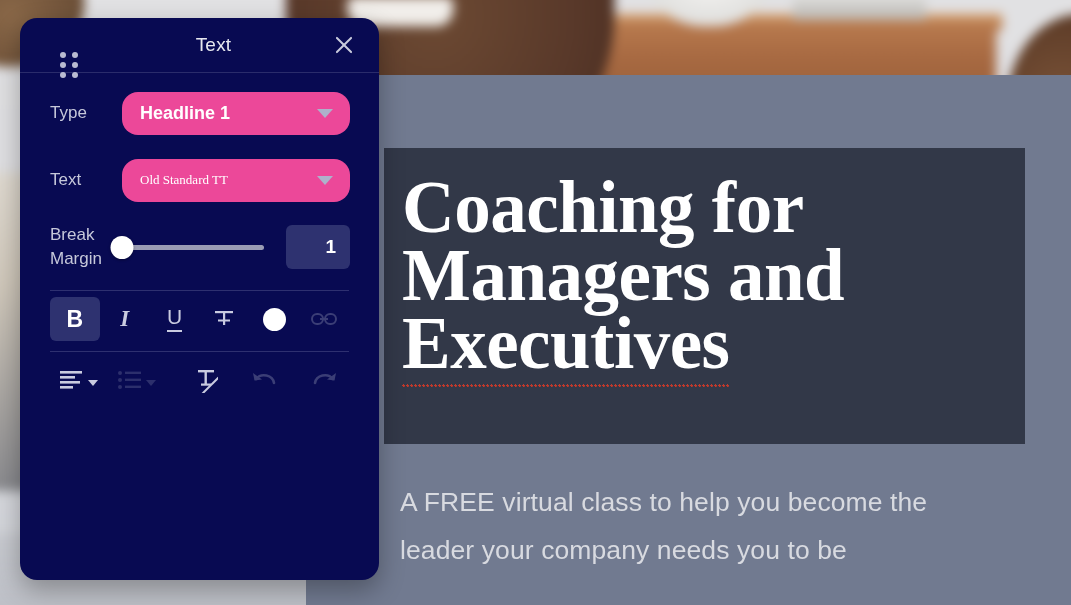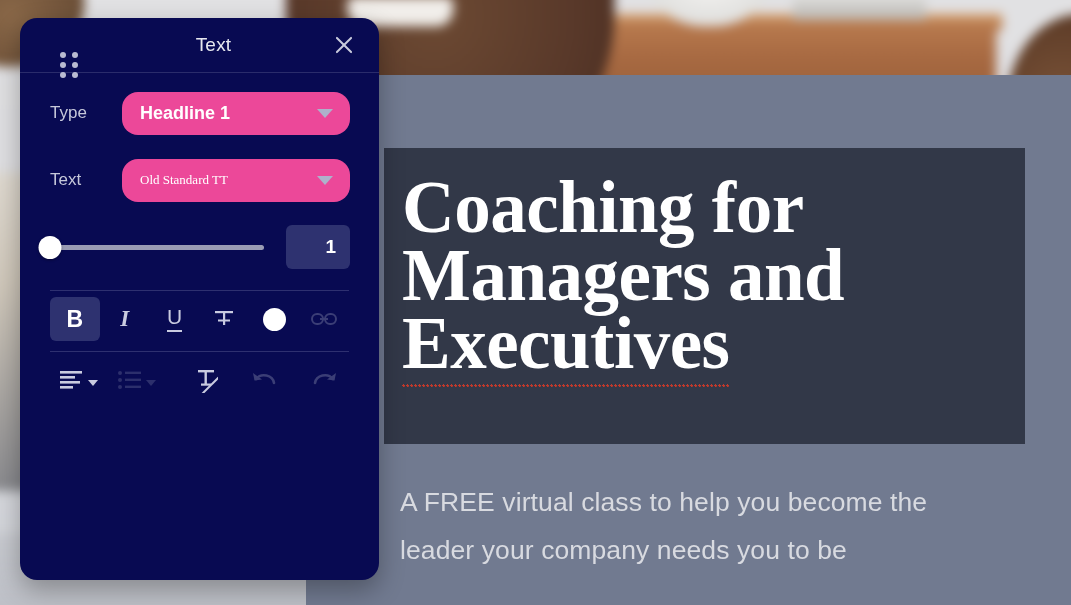--- a/index.html
+++ b/index.html
@@ -401,20 +401,21 @@
         <div class="row-label">Text</div>
         <div class="select-field">
           <span class="select-value serif">Old Standard TT</span>
           <span class="caret"></span>
         </div>
       </div>
 
 
 
       <div class="row">
+        <div class="row-label">Break Margin</div>
         <div class="slider">
           <div class="track"></div>
           <div class="track-fill" style="width: 0%;"></div>
           <div class="thumb" style="left: 0%;"></div>
         </div>
         <div class="value-box">1</div>
       </div>
 
       <div class="divider"></div>
 

